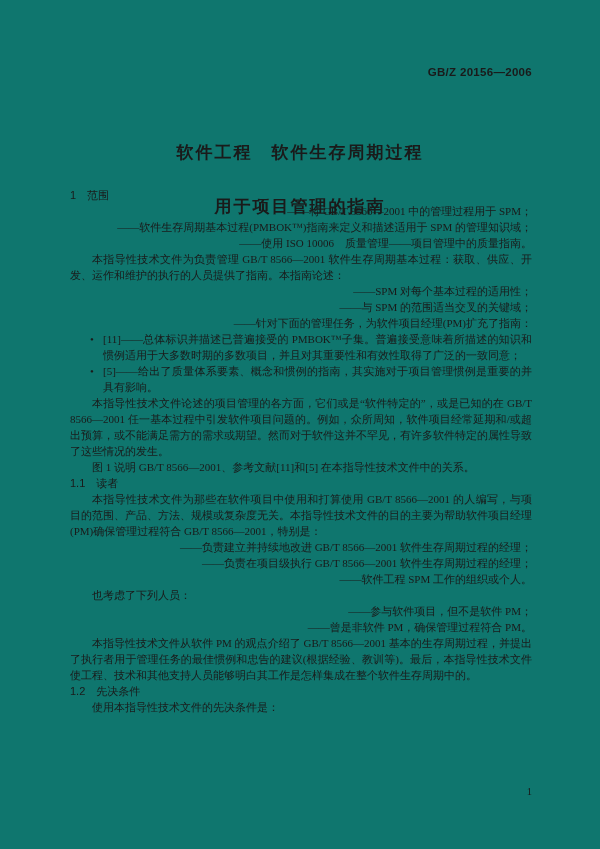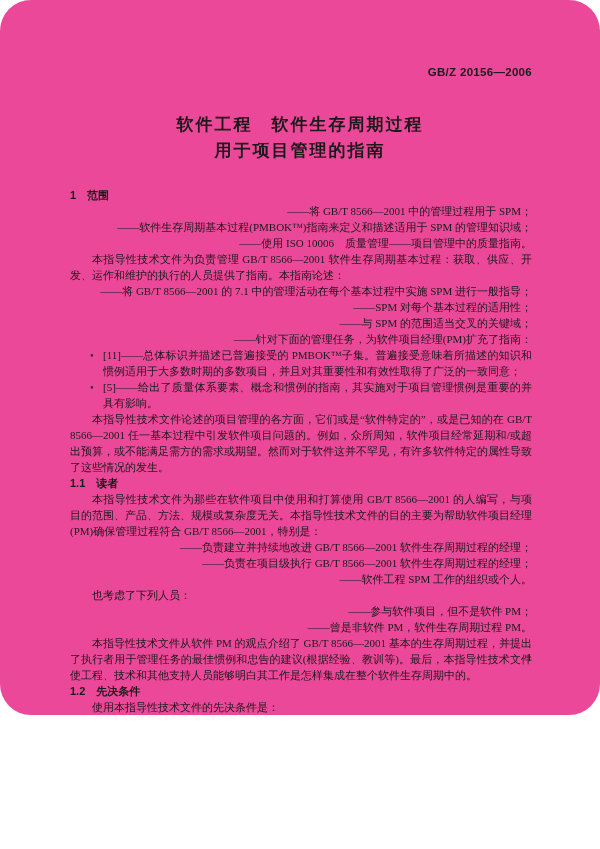--- a/index.html
+++ b/index.html
@@ -1,24 +1,23 @@
 <!DOCTYPE html>
 <html><head>
 <meta charset="utf-8">
 <style>
   html, body { margin: 0; padding: 0; background: #ffffff; }
   .page {
     position: relative;
     width: 600px;
-    height: 715px;
-    background: #ec4899;
+    height: 849px;
+    background: #0f766e;
     color: #1a1a1a;
     font-family: "Liberation Serif", "DejaVu Serif", serif;
     overflow: hidden;
-    border-radius: 31px;
   }
   .header-code {
     position: absolute;
     top: 66px;
     right: 68px;
     font-family: "Liberation Sans", "DejaVu Sans", sans-serif;
     font-weight: bold;
     font-size: 11.5px;
     letter-spacing: 0.3px;
   }
@@ -27,34 +26,34 @@
     top: 112px;
     left: 0;
     right: 0;
     text-align: center;
     font-family: "Liberation Sans", "DejaVu Sans", sans-serif;
     font-weight: bold;
     font-size: 17px;
     line-height: 26px;
     letter-spacing: 2px;
   }
-  .doc-title span { display: block; }
+  .doc-title span { display: block; margin-top: 28px; }
   .body-col {
     position: absolute;
     top: 187px;
     left: 70px;
     width: 462px;
     font-size: 11px;
     line-height: 16px;
     text-align: justify;
   }
   .blk { margin: 0; padding: 0; }
   .h {
     font-family: "Liberation Sans", "DejaVu Sans", sans-serif;
-    font-weight: bold;
+    font-weight: normal;
     text-align: left;
   }
   .p { text-indent: 22px; }
   .dash { margin-left: 22px; text-align: right; }
   .bullet { display: flex; margin-left: 20px; }
   .bullet .marker { flex: none; width: 13px; }
   .bullet .txt { flex: 1; text-align: justify; }
   .pageno {
     position: absolute;
     right: 68px;
@@ -73,41 +72,41 @@
     <span>软件工程　软件生存周期过程</span>
     <span>用于项目管理的指南</span>
   </div>
 
   <div class="body-col">
     <div class="blk h">1　范围</div>
     <div class="blk dash">——将 GB/T 8566—2001 中的管理过程用于 SPM；</div>
     <div class="blk dash">——软件生存周期基本过程(PMBOK™)指南来定义和描述适用于 SPM 的管理知识域；</div>
     <div class="blk dash">——使用 ISO 10006　质量管理——项目管理中的质量指南。</div>
     <div class="blk p">本指导性技术文件为负责管理 GB/T 8566—2001 软件生存周期基本过程：获取、供应、开发、运作和维护的执行的人员提供了指南。本指南论述：</div>
-    <div class="blk dash">——将 GB/T 8566—2001 的 7.1 中的管理活动在每个基本过程中实施 SPM 进行一般指导；</div>
     <div class="blk dash">——SPM 对每个基本过程的适用性；</div>
     <div class="blk dash">——与 SPM 的范围适当交叉的关键域；</div>
     <div class="blk dash">——针对下面的管理任务，为软件项目经理(PM)扩充了指南：</div>
     <div class="blk bullet">
       <span class="marker">•</span>
       <span class="txt">[11]——总体标识并描述已普遍接受的 PMBOK™子集。普遍接受意味着所描述的知识和惯例适用于大多数时期的多数项目，并且对其重要性和有效性取得了广泛的一致同意；</span>
     </div>
     <div class="blk bullet">
       <span class="marker">•</span>
       <span class="txt">[5]——给出了质量体系要素、概念和惯例的指南，其实施对于项目管理惯例是重要的并具有影响。</span>
     </div>
     <div class="blk p">本指导性技术文件论述的项目管理的各方面，它们或是“软件特定的”，或是已知的在 GB/T 8566—2001 任一基本过程中引发软件项目问题的。例如，众所周知，软件项目经常延期和/或超出预算，或不能满足需方的需求或期望。然而对于软件这并不罕见，有许多软件特定的属性导致了这些情况的发生。</div>
+    <div class="blk p">图 1 说明 GB/T 8566—2001、参考文献[11]和[5] 在本指导性技术文件中的关系。</div>
     <div class="blk h">1.1　读者</div>
     <div class="blk p">本指导性技术文件为那些在软件项目中使用和打算使用 GB/T 8566—2001 的人编写，与项目的范围、产品、方法、规模或复杂度无关。本指导性技术文件的目的主要为帮助软件项目经理(PM)确保管理过程符合 GB/T 8566—2001，特别是：</div>
     <div class="blk dash">——负责建立并持续地改进 GB/T 8566—2001 软件生存周期过程的经理；</div>
     <div class="blk dash">——负责在项目级执行 GB/T 8566—2001 软件生存周期过程的经理；</div>
     <div class="blk dash">——软件工程 SPM 工作的组织或个人。</div>
     <div class="blk p">也考虑了下列人员：</div>
     <div class="blk dash">——参与软件项目，但不是软件 PM；</div>
-    <div class="blk dash">——曾是非软件 PM，软件生存周期过程 PM。</div>
+    <div class="blk dash">——曾是非软件 PM，确保管理过程符合 PM。</div>
     <div class="blk p">本指导性技术文件从软件 PM 的观点介绍了 GB/T 8566—2001 基本的生存周期过程，并提出了执行者用于管理任务的最佳惯例和忠告的建议(根据经验、教训等)。最后，本指导性技术文件使工程、技术和其他支持人员能够明白其工作是怎样集成在整个软件生存周期中的。</div>
     <div class="blk h">1.2　先决条件</div>
     <div class="blk p">使用本指导性技术文件的先决条件是：</div>
   </div>
 
   <div class="pageno">1</div>
 
 </div>
 
 </body></html>

